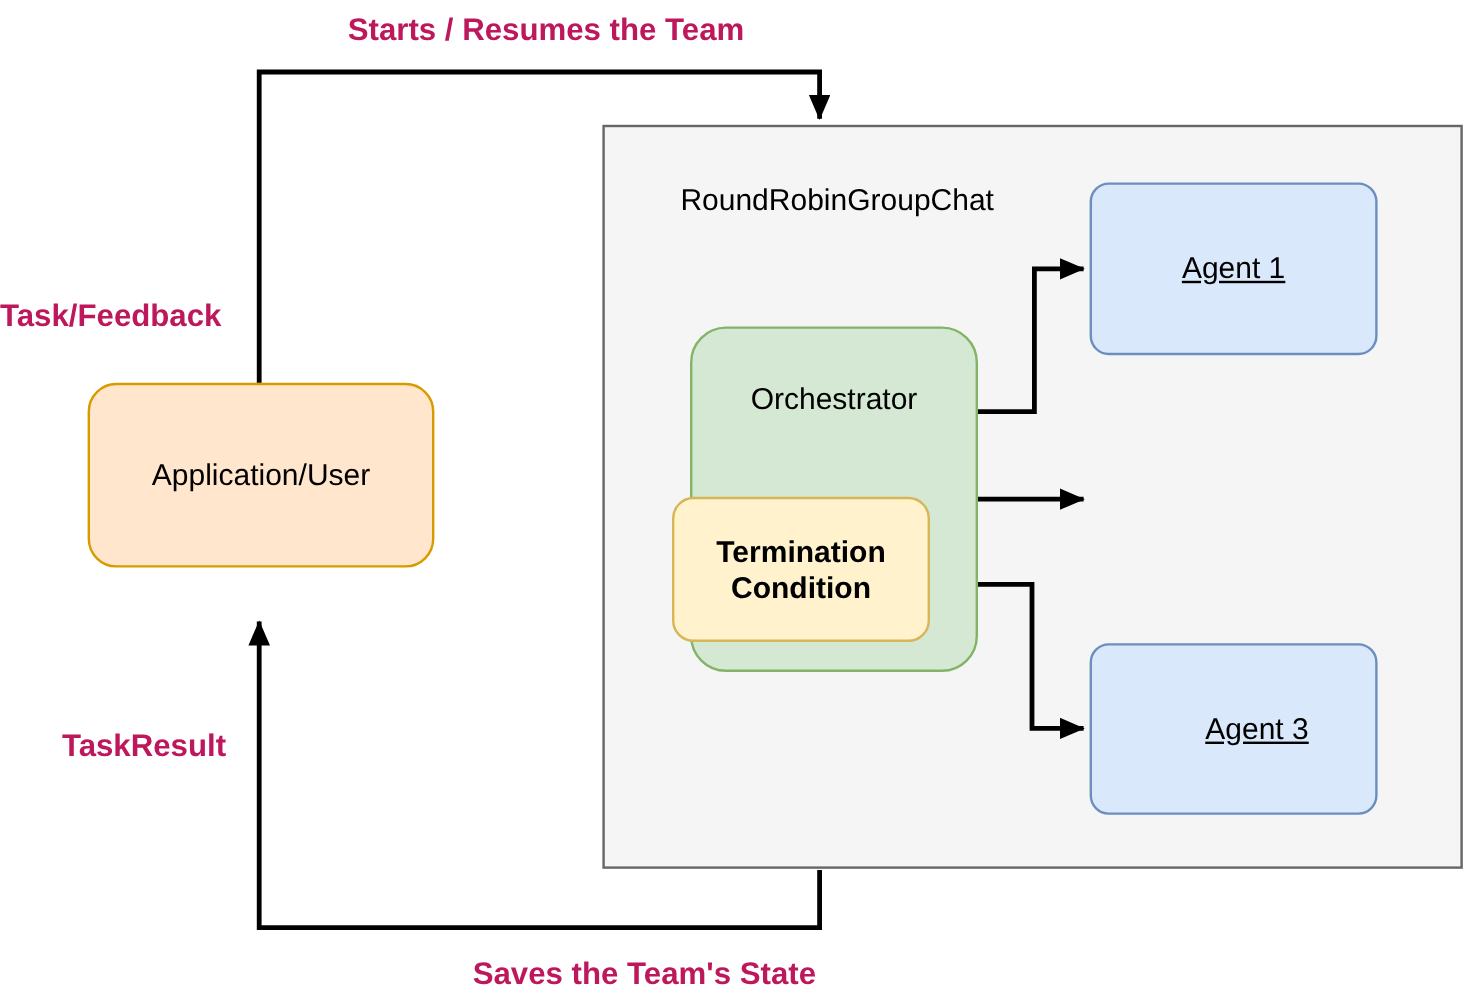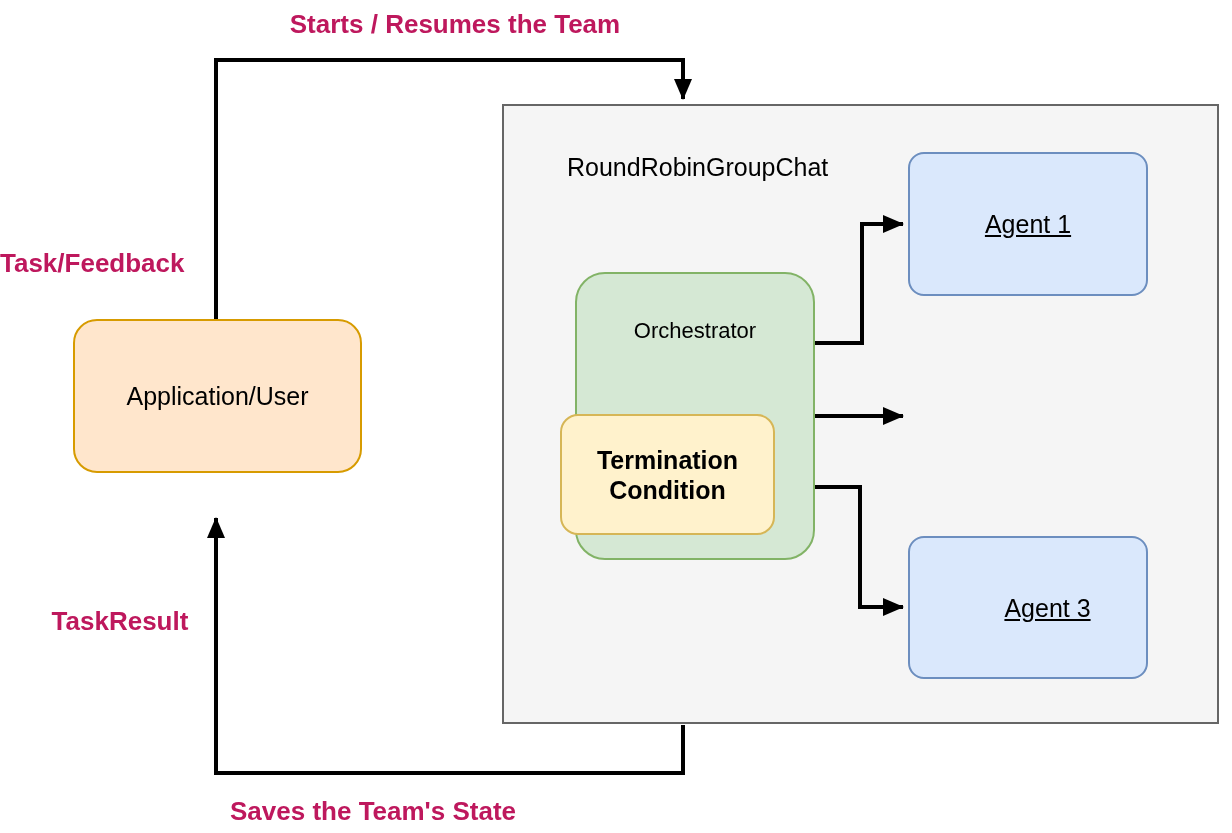--- a/index.html
+++ b/index.html
@@ -49,21 +49,21 @@
     left: 575px; top: 272px; width: 240px; height: 288px;
     background: var(--orchestrator-fill, #D5E8D4);
     border: 2px solid var(--orchestrator-stroke, #82B366);
     border-radius: 30px;
     display: block;
   }
   #orchestrator-label {
     position: absolute;
     left: 0; top: 44px; width: 100%;
     text-align: center;
-    font-size: 22px;
+    font-size: 25px;
   }
   #termination-box {
     left: 560px; top: 414px; width: 215px; height: 121px;
     background: var(--termination-fill, #FFF2CC);
     border: 2px solid var(--termination-stroke, #D6B656);
     border-radius: 18px;
     font-weight: bold;
     padding: 0 14px;
   }
   .agent-box {
@@ -93,21 +93,21 @@
   .edge-label {
     position: absolute;
     font-size: 26px;
     font-weight: bold;
     color: #be185d;
     line-height: 30px;
   }
   #starts-label   { left: 230px; top: 9px;   width: 450px; text-align: center; }
   #task-feedback-label { left: 0px; top: 248px; width: 210px; text-align: left; }
   #task-result-label   { left: 20px; top: 606px; width: 200px; text-align: center; }
-  #saves-label    { left: 230px; top: 796px; width: 450px; text-align: left; }
+  #saves-label    { left: 230px; top: 796px; width: 450px; text-align: right; }
 
   #watermark {
     position: absolute;
     left: 900px; top: 798px; width: 330px;
     text-align: right;
     font-size: 22px;
     color: var(--watermark-color, #CBCBCB);
     font-weight: normal;
     white-space: nowrap;
   }

